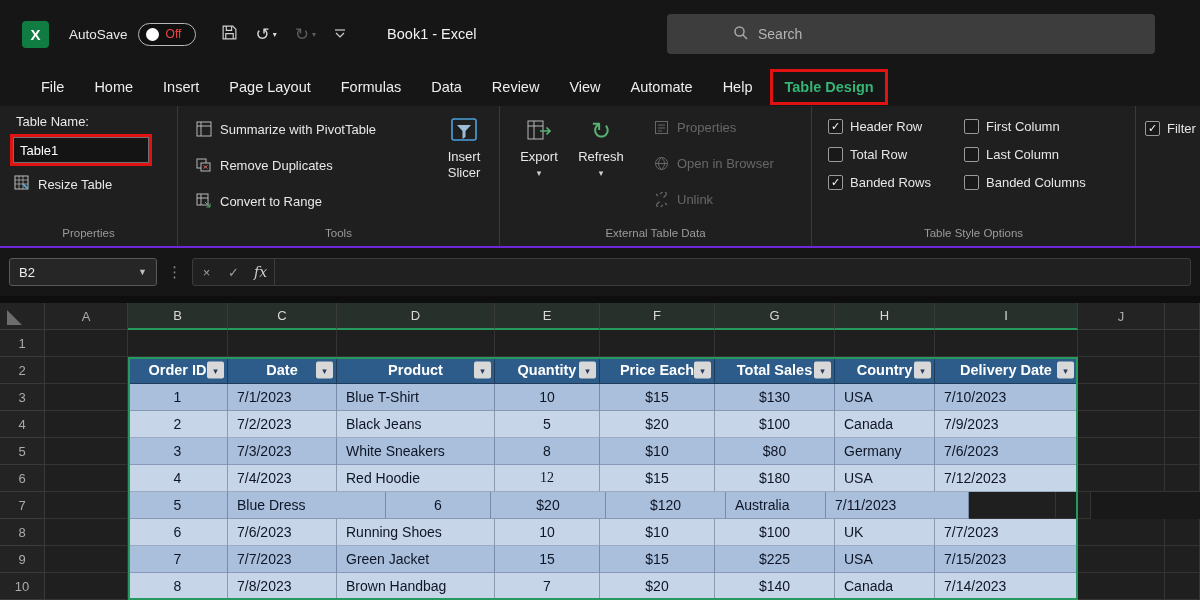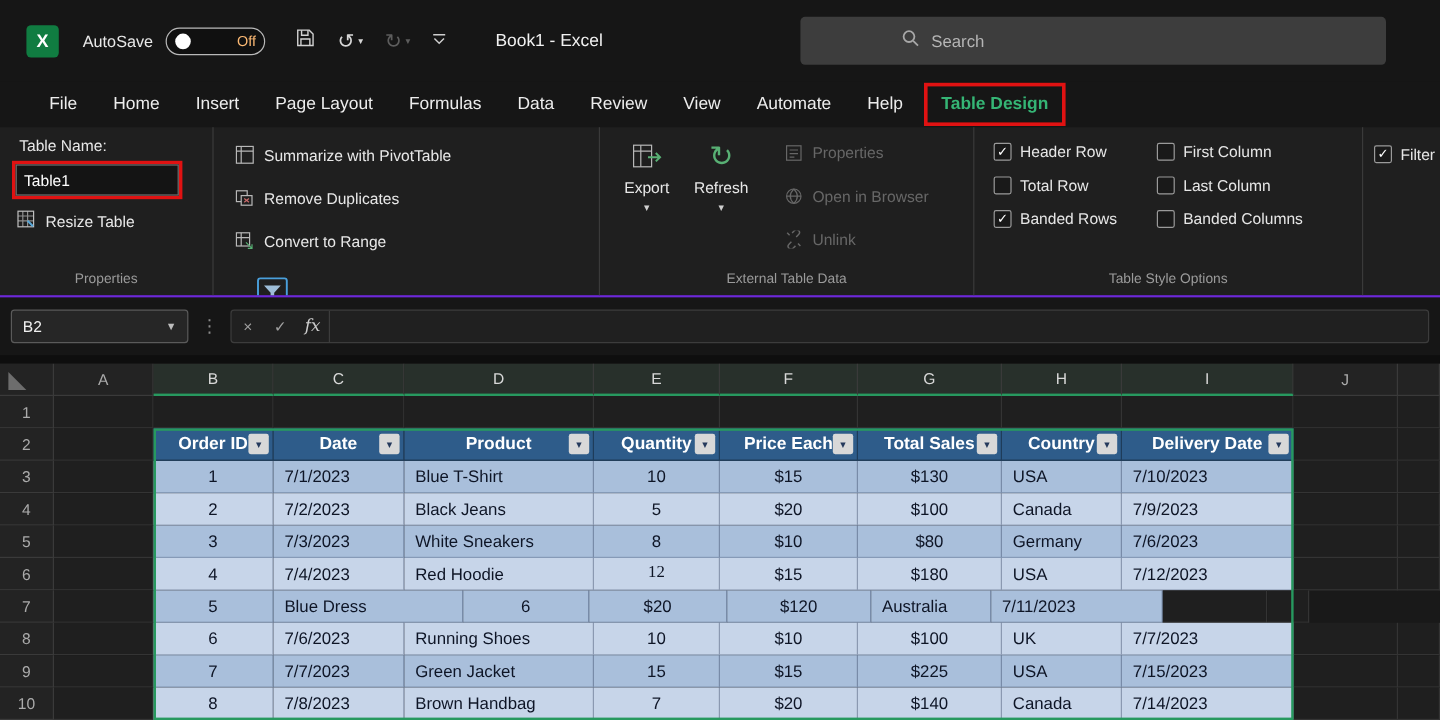--- a/index.html
+++ b/index.html
@@ -8,29 +8,29 @@
   .app{width:1200px;height:600px;display:flex;flex-direction:column;overflow:hidden;background:#181818;}
 
   
   .titlebar{height:68px;background:#161616;display:flex;align-items:center;padding-left:22px;position:relative;flex:none;}
   .xl-icon{width:27px;height:27px;background:var(--excel-green,#107c41);border-radius:4px;color:#fff;
     font-weight:bold;font-size:15px;display:flex;align-items:center;justify-content:center;cursor:pointer;}
   .autosave-label{color:#e9e9e9;font-size:13.5px;margin-left:20px;}
   .toggle{height:23px;min-width:58px;border:1px solid #b9b9b9;border-radius:12px;display:flex;align-items:center;
     margin-left:10px;padding:0 7px;gap:7px;cursor:pointer;background:#101010;}
   .knob{width:13px;height:13px;border-radius:50%;background:#fff;flex:none;}
-  .toggle-text{color:#fdba74;font-size:12px;margin-left:32px;}
+  .toggle-text{color:#ef4444;font-size:12px;}
   .qat{display:flex;align-items:center;margin-left:18px;gap:4px;}
   .qat-btn{display:flex;align-items:center;gap:3px;color:#d6d6d6;padding:4px 7px;cursor:pointer;border-radius:3px;}
   .qat-btn .glyph{font-size:17px;line-height:1;}
   .qat-btn.disabled{color:#5d5d5d;}
   .mini-chev{font-size:8px;color:inherit;}
   .doc-title{color:#f2f2f2;font-size:14.5px;margin-left:34px;white-space:nowrap;}
   .searchbox{position:absolute;left:667px;top:14px;width:488px;height:40px;background:#3d3d3d;border-radius:4px;
-    display:flex;align-items:center;padding-left:84px;gap:10px;cursor:text;}
+    display:flex;align-items:center;padding-left:66px;gap:10px;cursor:text;}
   .searchbox .ph{color:#b5b5b5;font-size:14px;}
 
   
   .tabrow{height:38px;background:#161616;display:flex;align-items:center;padding-left:26px;flex:none;}
   .tab{color:#ededed;font-size:14.5px;padding:0 15px;height:38px;display:flex;align-items:center;cursor:pointer;white-space:nowrap;}
   .tab.active{color:var(--tab-active-green,#35b575);font-weight:bold;}
   .red-box{border:3px solid var(--annotation-red,#e01212);display:flex;align-items:center;margin:0 3px;}
   .red-box .tab{height:30px;padding:0 11px;}
 
   
@@ -54,21 +54,21 @@
   .sbtn.disabled{color:#676767;cursor:default;}
   .sbtn .icon{flex:none;display:flex;}
 
   
   .bigbtn{width:62px;display:flex;flex-direction:column;align-items:center;padding-top:7px;color:#e8e8e8;
     font-size:13px;cursor:pointer;text-align:center;line-height:1.25;flex:none;}
   .bigbtn .bicon{height:36px;display:flex;align-items:center;justify-content:center;}
   .bigbtn .chev{font-size:9px;color:#cfcfcf;margin-top:3px;}
 
   .g-tools{width:322px;}
-  .tools-body{display:flex;padding-left:10px;flex-direction:column;}
+  .tools-body{display:flex;padding-left:10px;}
   .tools-body .stack{width:237px;}
   .g-ext{width:312px;}
   .ext-body{display:flex;padding-left:8px;}
   .ext-body .stack{margin-left:14px;padding-top:3px;}
 
   
   .g-tso{width:324px;}
   .tso-grid{display:grid;grid-template-columns:136px 168px;padding:13px 0 0 16px;row-gap:13px;}
   .cb-item{display:flex;align-items:center;gap:7px;color:#e6e6e6;font-size:13px;cursor:pointer;white-space:nowrap;}
   .cb{width:15px;height:15px;border:1px solid #9a9a9a;background:#191919;display:flex;align-items:center;

